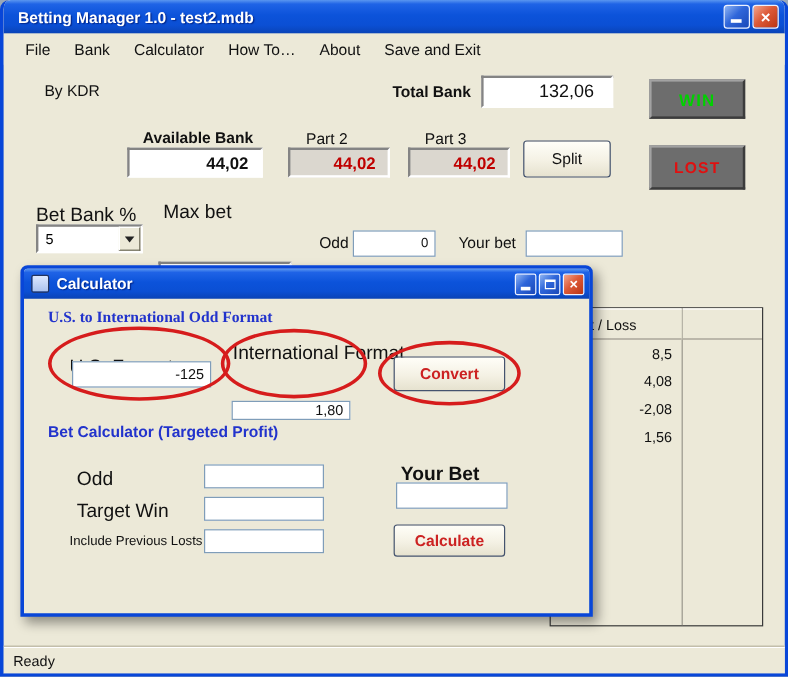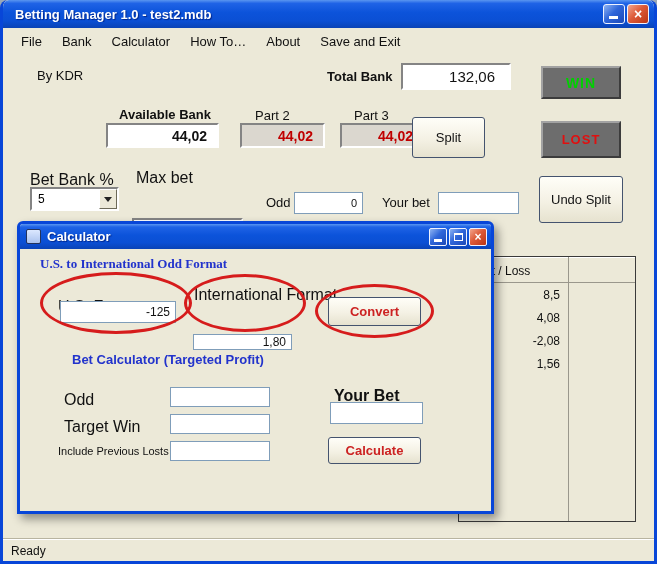--- a/index.html
+++ b/index.html
@@ -126,42 +126,41 @@
 
   <span class="lbl b" style="left:116px; top:107px;">Available Bank</span>
   <div class="display-field sunken b" style="left:103px; top:123px; width:113px; height:25px; padding-right:10px;">44,02</div>
 
   <span class="lbl" style="left:252px; top:108px;">Part 2</span>
   <div class="display-field sunken b" style="left:237px; top:123px; width:85px; height:25px; padding-right:10px; background:#dbd7cf; color:#c00000;">44,02</div>
 
   <span class="lbl" style="left:351px; top:108px;">Part 3</span>
   <div class="display-field sunken b" style="left:337px; top:123px; width:85px; height:25px; padding-right:10px; background:#dbd7cf; color:#c00000;">44,02</div>
 
-  <div class="xpbtn" style="left:409px; top:117px; width:73px; height:41px;">Split</div>
+  <div class="xpbtn" style="left:433px; top:117px; width:73px; height:31px;">Split</div>
 
   <div class="graybtn lost-text" style="left:538px; top:121px; width:80px; height:37px; font-size:13px;">LOST</div>
 
   <span class="lbl sm" style="left:27px; top:171px;">Bet Bank %</span>
   <div class="combo">
     <span class="combo-value">5</span>
     <span class="combo-btn">
       <span class="arrow-down"></span>
     </span>
   </div>
 
   <span class="lbl sm" style="left:133px; top:169px;">Max bet</span>
   <div class="display-field sunken" style="left:129px; top:185px; width:111px; height:25px; font-size:13px; padding-right:24px;margin-top:33px;">2,20</div>
 
   <span class="lbl" style="left:263px; top:195px;">Odd</span>
   <input class="flatfield right" style="left: 291px; top: 192px; width: 69px; height: 22px; font-size: 11px;" value="0">
 
   <span class="lbl" style="left:379px; top:195px;">Your bet</span>
   <input class="flatfield" style="left: 435px; top: 192px; width: 81px; height: 22px;" value="">
 
-  <div class="xpbtn" style="left:536px; top:176px; width:84px; height:47px;">Undo Split</div>
 
   <div class="grid">
     <div class="grid-col1">
       <div class="grid-header-cell">Profit / Loss</div>
       <div class="grid-row">8,5</div>
       <div class="grid-row">4,08</div>
       <div class="grid-row">-2,08</div>
       <div class="grid-row">1,56</div>
     </div>
     <div class="grid-col2">
@@ -187,21 +186,21 @@
     <span class="lbl blue-heading" style="left:20px; top:32px;font-family:Liberation Serif, serif;">U.S. to International Odd Format</span>
 
     <span class="lbl sm" style="left:38px; top:74px;">U.S. Format</span>
     <input class="flatfield right" style="left: 40px; top: 77px; width: 116px; height: 22px;" value="-125">
 
     <span class="lbl sm" style="left:174px; top:62px;">International Format</span>
     <input class="flatfield right" style="left: 173px; top: 94px; width: 99px; height: 16px; margin-top: 16px;" value="1,80">
 
     <div class="xpbtn redbtn-text" style="left:308px; top:73px; width:93px; height:29px;">Convert</div>
 
-    <span class="lbl blue-heading" style="left:20px; top:128px;margin-left:32px;">Bet Calculator (Targeted Profit)</span>
+    <span class="lbl blue-heading" style="left:20px; top:128px;">Bet Calculator (Targeted Profit)</span>
 
     <span class="lbl sm" style="left:44px; top:167px;">Odd</span>
     <input class="flatfield" style="left: 150px; top: 163px; width: 100px; height: 20px;" value="">
 
     <span class="lbl sm" style="left:44px; top:194px;">Target Win</span>
     <input class="flatfield" style="left: 150px; top: 190px; width: 100px; height: 20px;" value="">
 
     <span class="lbl" style="left:38px; top:221px; font-size:11px;">Include Previous Losts</span>
     <input class="flatfield" style="left: 150px; top: 217px; width: 100px; height: 20px;" value="">
 

